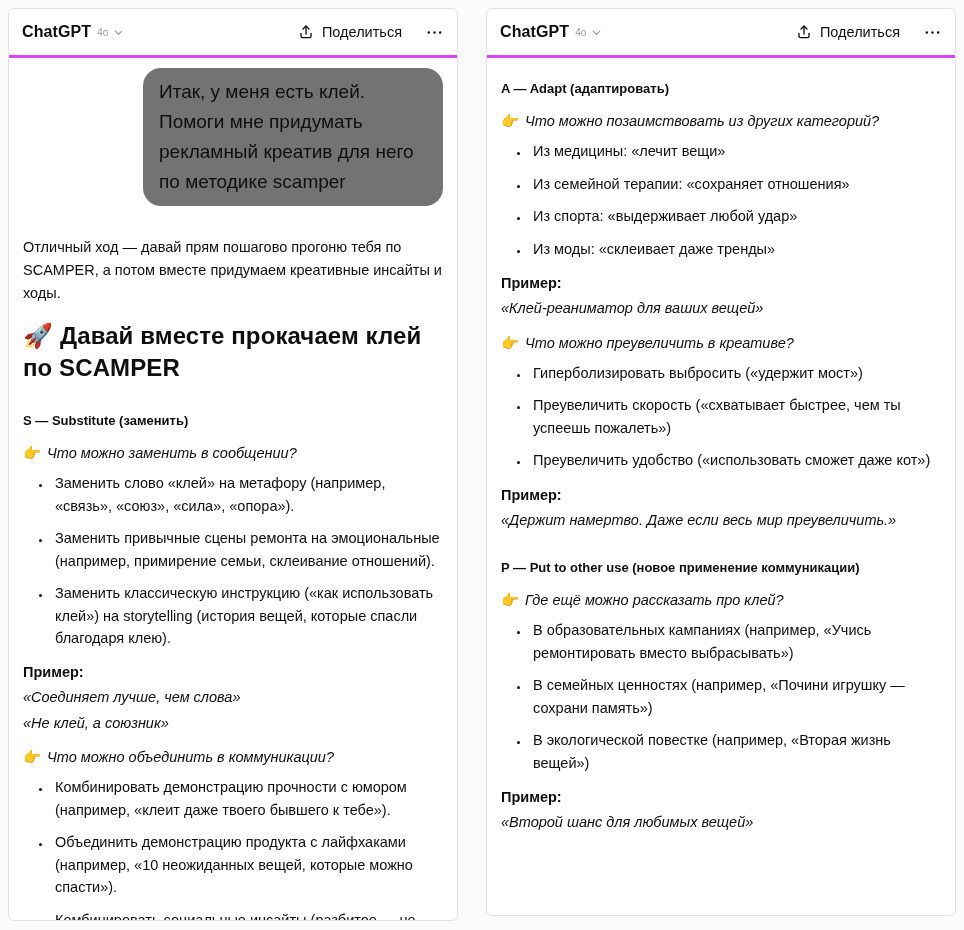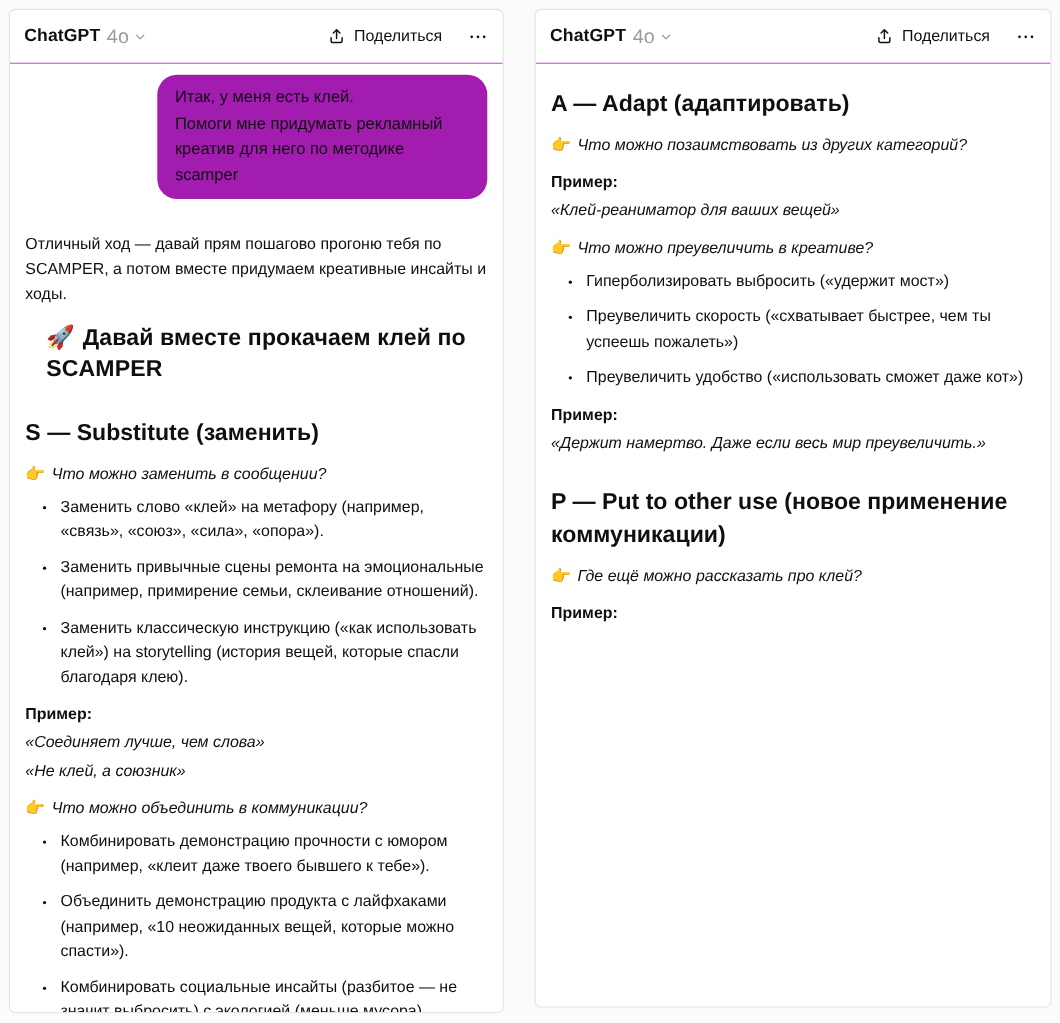--- a/index.html
+++ b/index.html
@@ -20,66 +20,65 @@
     overflow: hidden;
   }
   #panel-left  { left: 8px;   width: 450px; height: 913px; }
   #panel-right { left: 486px; width: 470px; height: 908px; }
 
   .panel-header {
     height: 49px;
     display: flex;
     align-items: center;
     padding: 0 14px 0 13px;
-    border-bottom: 1px solid #d946ef;
+    border-bottom: 3px solid #d946ef;
   }
   .brand { font-size: 16px; font-weight: 700; letter-spacing: .1px; }
-  .model { font-size: 18px; color: #9b9b9b; margin-left: 6px; }
+  .model { font-size: 10px; color: #9b9b9b; margin-left: 6px; }
   .chev  { margin-left: 5px; display: inline-flex; align-items: center; }
   .hspacer { flex: 1; }
   .share-btn {
     display: inline-flex; align-items: center; gap: 8px;
     font-size: 14.5px; color: #0f0f0f;
     background: none; border: none; cursor: pointer;
     font-family: inherit;
   }
   .more-btn {
     display: inline-flex; align-items: center;
     margin-left: 24px;
     background: none; border: none; cursor: pointer;
   }
 
   .content { padding: 0 14px; font-size: 14.5px; line-height: 1.52; }
 
   .bubble-row { display: flex; justify-content: flex-end; margin-top: 10px; }
   .bubble {
-    background: #a21caf;
+    background: #737373;
     border-radius: 18px;
     padding: 9px 16px;
     max-width: 300px;
     white-space: pre-line;
     line-height: 1.58;
-    font-size: 15px;
+    font-size: 19px;
   }
 
   .intro { margin-top: 30px; line-height: 1.6; }
 
   h1.big-title {
     margin-top: 14px;
-    font-size: 21px;
+    font-size: 24px;
     line-height: 1.34;
     font-weight: 700;
     letter-spacing: .1px;
-    margin-left: 19px;
   }
   h1 .emoji { margin-right: 7px; font-style: normal; }
 
   h3.sec-heading {
     margin-top: 28px;
-    font-size: 21px;
+    font-size: 13px;
     line-height: 1.4;
     font-weight: 700;
   }
   .first h3.sec-heading { margin-top: 22px; }
 
   .question { margin-top: 12px; font-style: italic; }
   .question .pointer { font-style: normal; margin-right: 6px; }
 
   ul.bullets { margin-top: 8px; padding-left: 29px; list-style: disc; }
   ul.bullets li { margin-bottom: 10px; padding-left: 3px; line-height: 1.55; }
@@ -188,20 +187,26 @@
     </button>
   </div>
 
   <div class="content">
 
     <section class="first">
       <h3 class="sec-heading">A — Adapt (адаптировать)</h3>
       <div class="question">
         <span class="pointer">👉</span><span>Что можно позаимствовать из других категорий?</span>
       </div>
+      <ul class="bullets">
+        <li>Из медицины: «лечит вещи»</li>
+        <li>Из семейной терапии: «сохраняет отношения»</li>
+        <li>Из спорта: «выдерживает любой удар»</li>
+        <li>Из моды: «склеивает даже тренды»</li>
+      </ul>
       <div class="example-label">Пример:</div>
       <div class="example-line">«Клей-реаниматор для ваших вещей»</div>
     </section>
 
     <section>
       <div class="question">
         <span class="pointer">👉</span><span>Что можно преувеличить в креативе?</span>
       </div>
       <ul class="bullets">
         <li>Гиперболизировать выбросить («удержит мост»)</li>
@@ -210,16 +215,22 @@
       </ul>
       <div class="example-label">Пример:</div>
       <div class="example-line">«Держит намертво. Даже если весь мир преувеличить.»</div>
     </section>
 
     <section>
       <h3 class="sec-heading">P — Put to other use (новое применение коммуникации)</h3>
       <div class="question">
         <span class="pointer">👉</span><span>Где ещё можно рассказать про клей?</span>
       </div>
-      <div class="example-label">Пример:</div>
+      <ul class="bullets">
+        <li>В образовательных кампаниях (например, «Учись ремонтировать вместо выбрасывать»)</li>
+        <li>В семейных ценностях (например, «Почини игрушку — сохрани память»)</li>
+        <li>В экологической повестке (например, «Вторая жизнь вещей»)</li>
+      </ul>
+      <div class="example-label">Пример:</div>
+      <div class="example-line">«Второй шанс для любимых вещей»</div>
     </section>
   </div>
 </div>
 
 </body></html>

